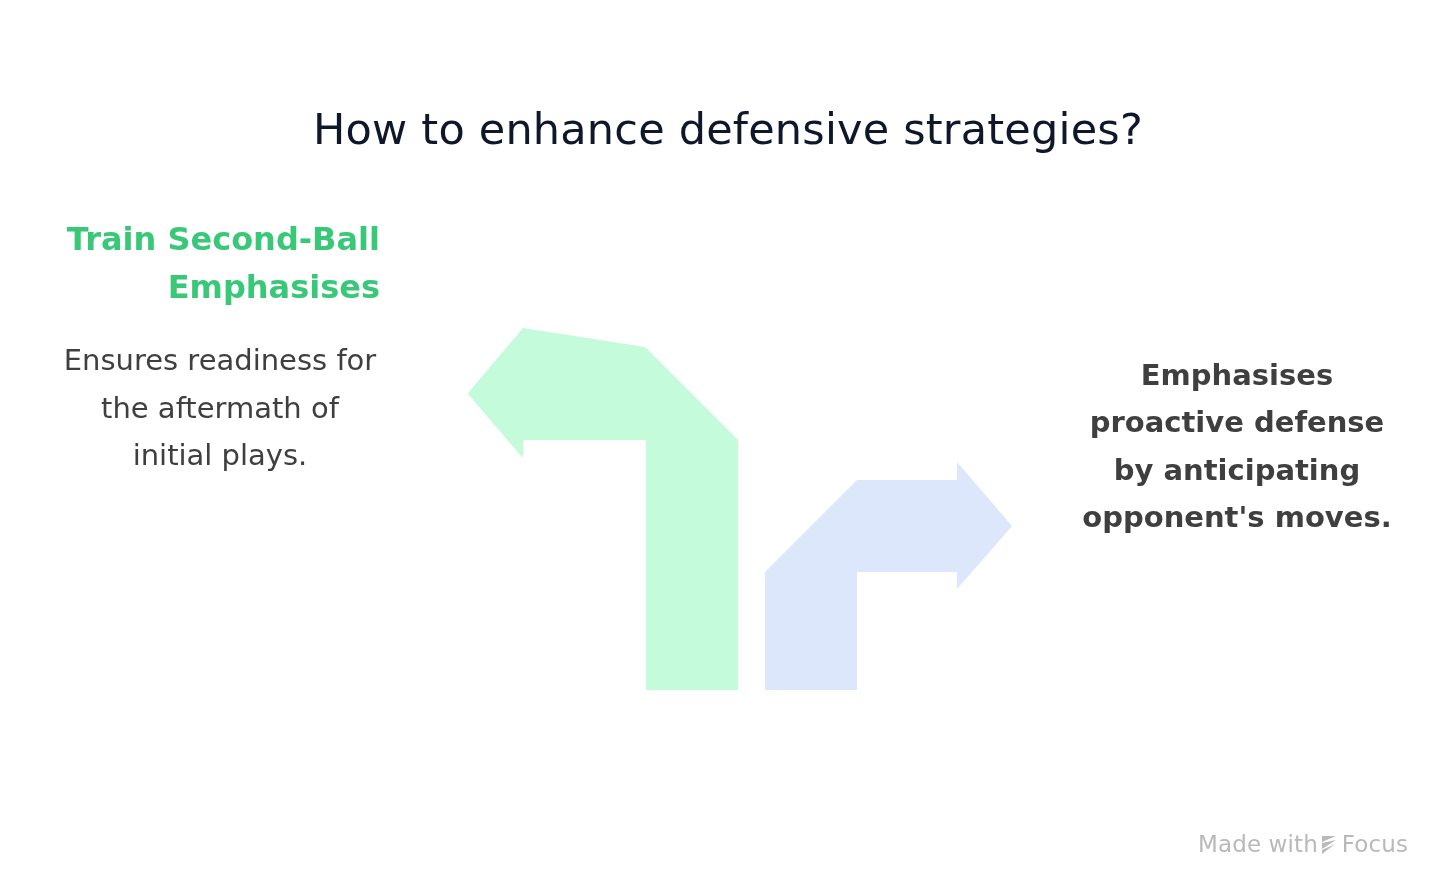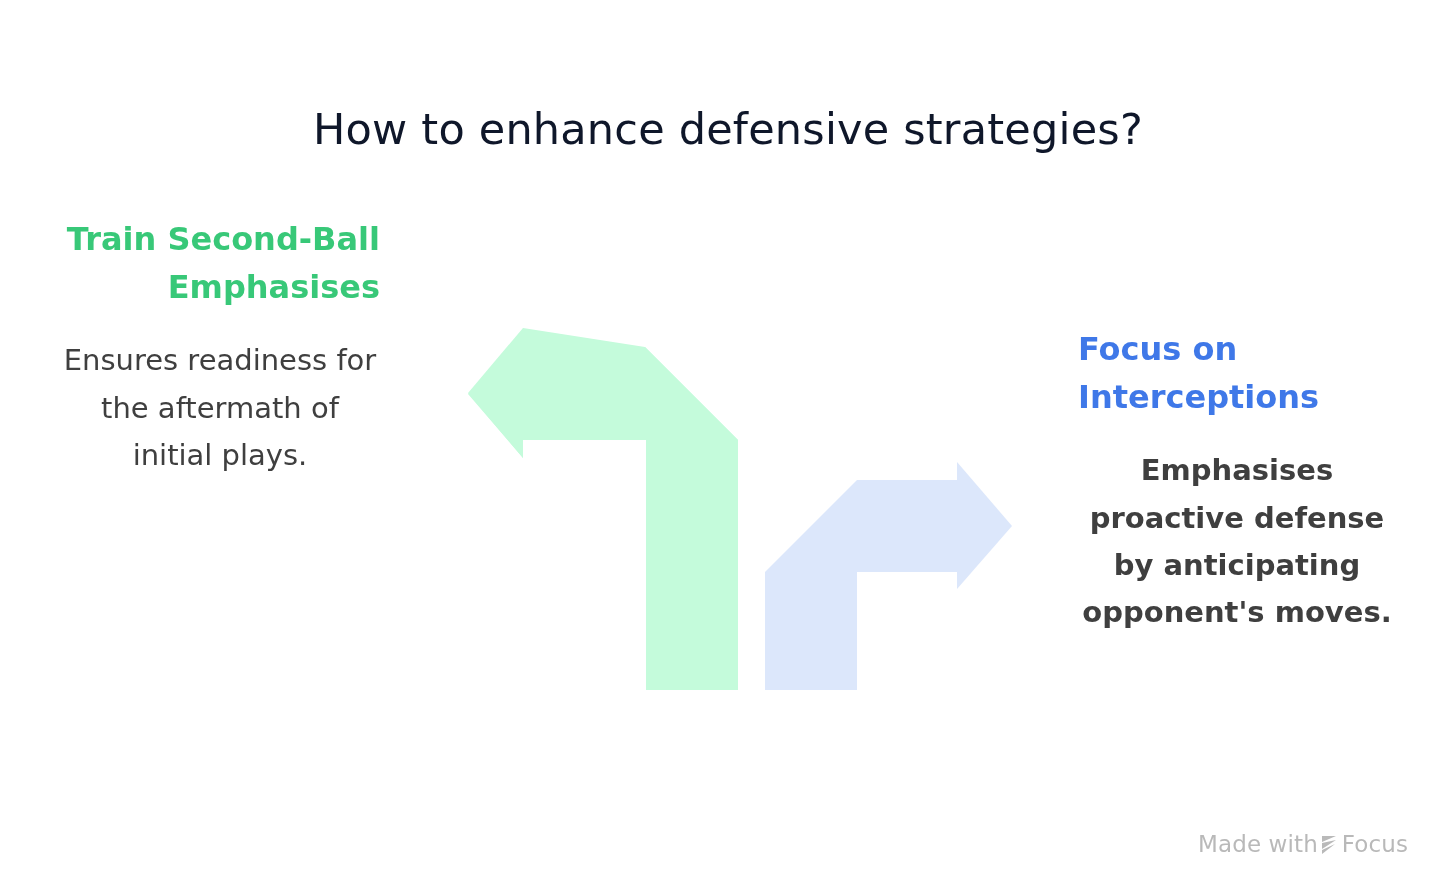--- a/index.html
+++ b/index.html
@@ -126,21 +126,20 @@
       <polygon points="957,462 957,589 1012,526" fill="#dce7fb"></polygon>
     </g>
   </svg>
 
   <div class="col col-left">
     <div class="heading heading-green">Train Second-Ball Emphasises</div>
     <div class="body">Ensures readiness for the aftermath of initial plays.</div>
   </div>
 
   <div class="col col-right">
-    <div class="heading heading-blue">Focus on Interceptions</div>
     <div class="body">Emphasises proactive defense by anticipating opponent's moves.</div>
   </div>
 
   <div class="watermark">
     <span class="wm-text">Made with</span>
     <svg class="napkin-logo" width="24" height="24" viewBox="0 0 24 24">
       <polygon points="4,4 18,4 4,10" fill="#b9b9b9"></polygon>
       <polygon points="4,11 18,8 4,17" fill="#b9b9b9"></polygon>
       <polygon points="4,18 17,12 4,22" fill="#b9b9b9"></polygon>
     </svg>

